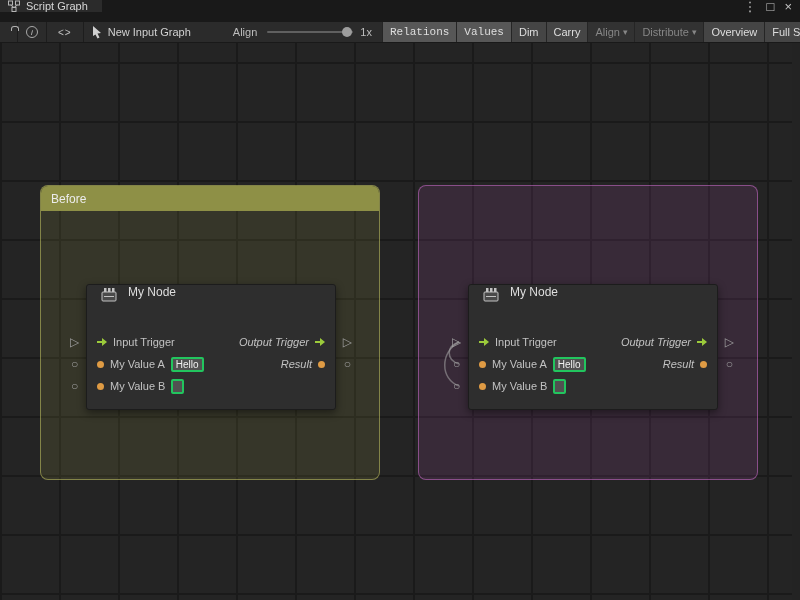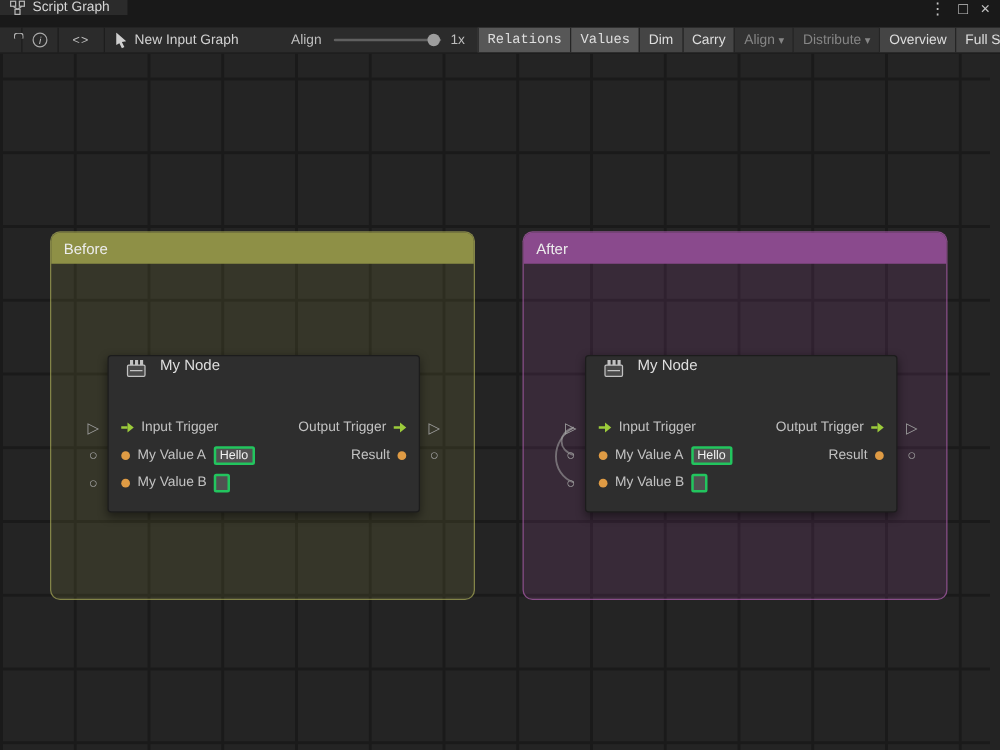--- a/index.html
+++ b/index.html
@@ -67,21 +67,21 @@
   .node { position:absolute; top:98px; width:250px; background:#2e2e2e; border:1px solid #1c1c1c;
           border-radius:3px; box-shadow:0 3px 8px rgba(0,0,0,0.45); padding-bottom:12px; }
   .before .node { left:45px; }
   .after  .node { left:49px; }
   .node-header { height:46px; display:flex; align-items:flex-start; gap:9px; padding:0 12px; }
   .node-icon svg { display:block; }
   .node-title { font-size:12px; color:#dedede; }
   .node-row { height:22px; display:flex; align-items:center; padding:0 10px; font-size:11px;
               color:#c2c2c2; }
   .row-left  { display:flex; align-items:center; gap:6px; }
-  .row-right { margin-left:auto; display:flex; align-items:center; gap:6px; }
+  .row-right { margin-left:auto; display:flex; align-items:center; gap:6px;font-style:italic; }
   .flow-arrow { display:flex; align-items:center; }
   .flow-arrow i { display:block; width:5px; height:2px; background:#9ccb3b; }
   .flow-arrow b { display:block; width:0; height:0; border-left:5px solid #9ccb3b;
                   border-top:4px solid transparent; border-bottom:4px solid transparent; }
   .value-dot { width:7px; height:7px; border-radius:50%; background:#df9b44; flex:none; }
   .port-field { min-width:13px; height:15px; background:#515151; border:2px solid #22c55e;
                 border-radius:2px; color:#f0f0f0; font-size:10px; display:flex; align-items:center;
                 padding:0 3px; }
   .ext-port { position:absolute; color:#9f9f9f; font-size:12px; line-height:1; }
   .ep-l1 { left:-17px; top:51px; } .ep-l2 { left:-16px; top:73px; } .ep-l3 { left:-16px; top:95px; }
@@ -218,23 +218,20 @@
           <span class="row-left">
             <span class="value-dot"></span>
             <span>My Value B</span>
             <span class="port-field"></span>
           </span>
         </div>
       </div>
     </div>
 
     <div class="group after">
-      <div class="group-header">
-        <span>After</span>
-      </div>
 
       <svg class="wires" width="340" height="295" viewBox="0 0 340 295">
         <path d="M 40,156 C 27,160 27,174 40,178" stroke="#a8a8a8" stroke-width="1.5" fill="none" opacity="0.55"></path>
         <path d="M 40,156 C 21,166 21,193 40,200" stroke="#a8a8a8" stroke-width="1.5" fill="none" opacity="0.55"></path>
       </svg>
 
       <div class="node">
         <span class="ext-port ep-l1">▷</span>
         <span class="ext-port ep-l2">○</span>
         <span class="ext-port ep-l3">○</span>

